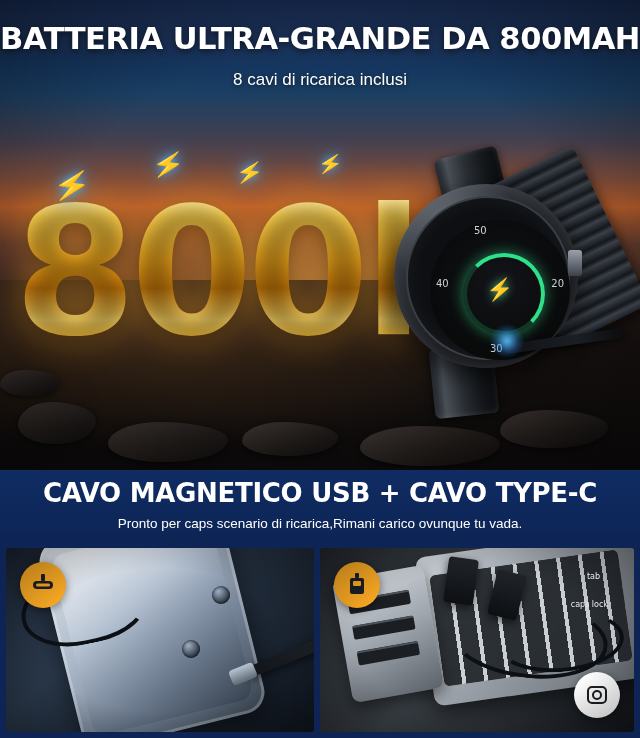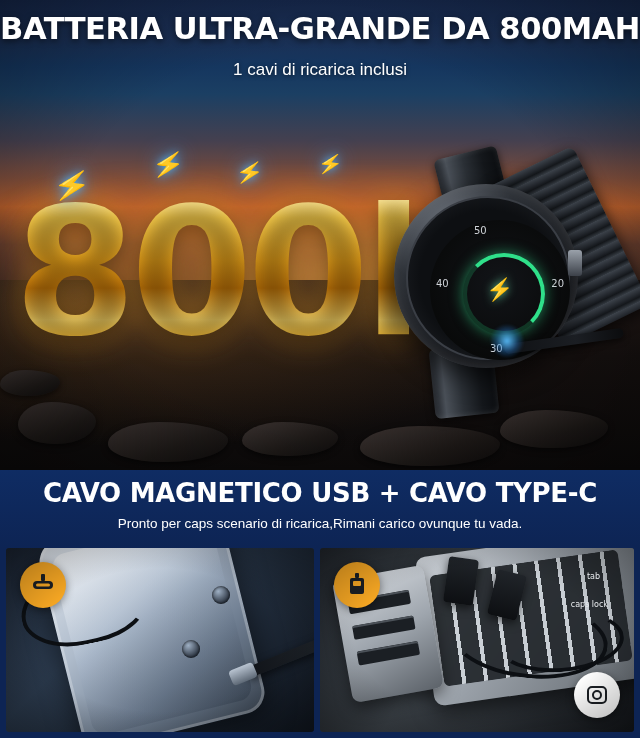--- a/index.html
+++ b/index.html
@@ -63,21 +63,21 @@
   .r3 { left: 242px; bottom: 14px; width: 96px;  height: 34px; }
   .r4 { left: 360px; bottom: 4px;  width: 140px; height: 40px; }
   .r5 { left: 500px; bottom: 22px; width: 108px; height: 38px; }
   .r6 { left: 0px;   bottom: 74px; width: 60px;  height: 26px; }
 
   
   .hero-head {
     position: absolute;
     left: 0; top: 0;
     width: 640px;
-    padding-top: 12px;
+    padding-top: 22px;
     text-align: center;
     z-index: 6;
   }
   .hero-title {
     margin: 0;
     font-size: 30px;
     line-height: 34px;
     font-weight: 700;
     color: #ffffff;
     letter-spacing: -0.5px;
@@ -454,21 +454,21 @@
       <div class="rock r1"></div>
       <div class="rock r2"></div>
       <div class="rock r3"></div>
       <div class="rock r4"></div>
       <div class="rock r5"></div>
       <div class="rock r6"></div>
     </div>
 
     <div class="hero-head">
       <h1 class="hero-title">BATTERIA ULTRA-GRANDE DA 800MAH</h1>
-      <p class="hero-sub">1 cavi di ricarica inclusi</p>
+      <p class="hero-sub">8 cavi di ricarica inclusi</p>
     </div>
 
     <div class="spark sp1">⚡</div>
     <div class="spark sp2">⚡</div>
     <div class="spark sp3">⚡</div>
     <div class="spark sp4">⚡</div>
 
     <div class="bignum"><span>800</span><span class="tail">h</span></div>
 
     <div class="watch-wrap">

